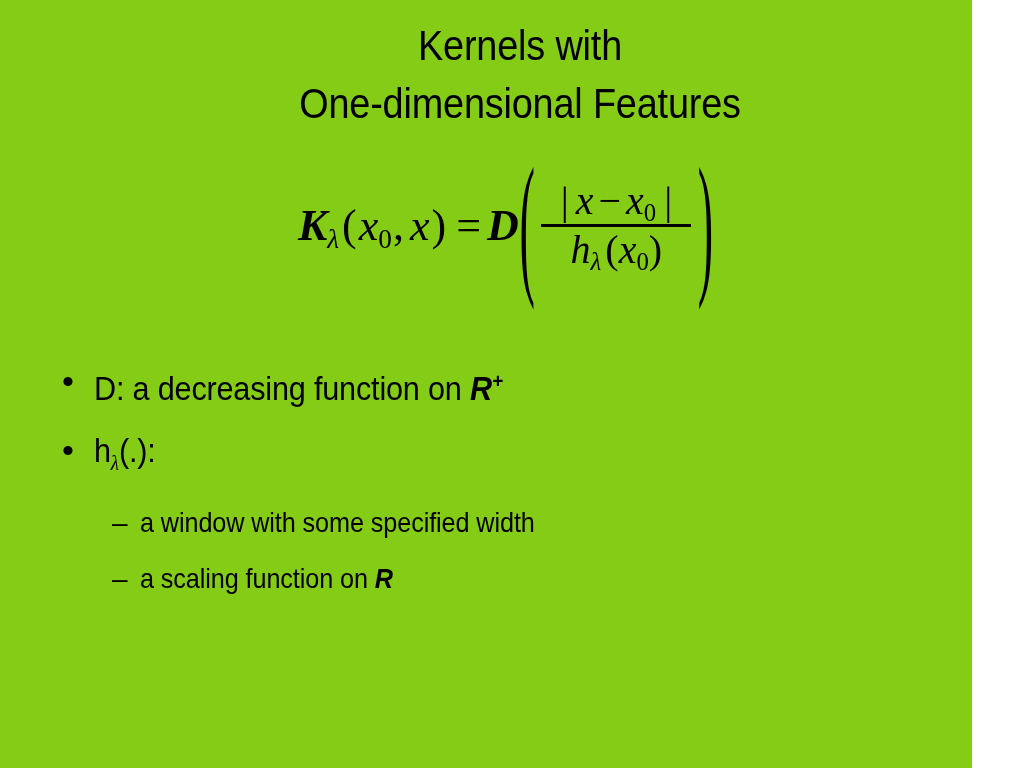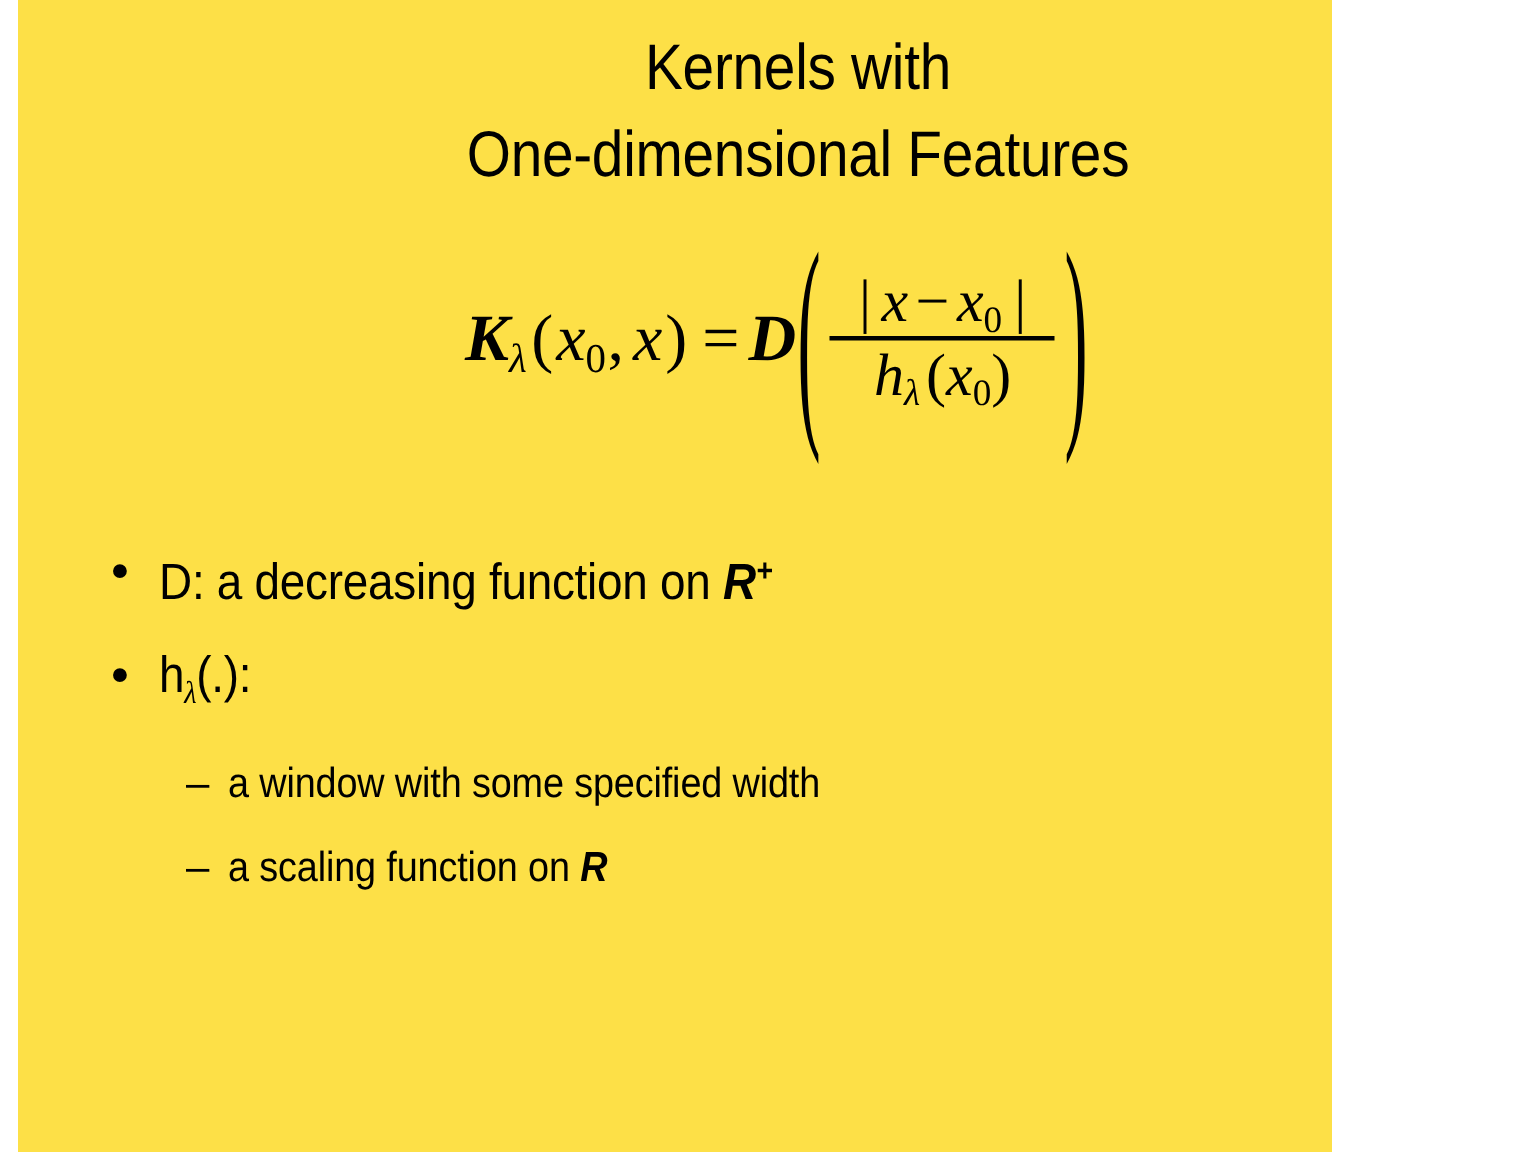--- a/index.html
+++ b/index.html
@@ -13,24 +13,23 @@
     font-family: "Liberation Sans", sans-serif;
     color: #000000;
     overflow: hidden;
     position: relative;
   }
 
   
   .slide {
     position: absolute;
     inset: 0;
-    width: 876px;
+    width: 972px;
     height: 768px;
-    background: #fde047;
-    margin-left: 12px;
+    background: #84cc16;
   }
 
   
   .title-block {
     position: absolute;
     left: 0;
     top: 16px;
     width: 1024px;
     text-align: center;
     padding-left: 16px;

